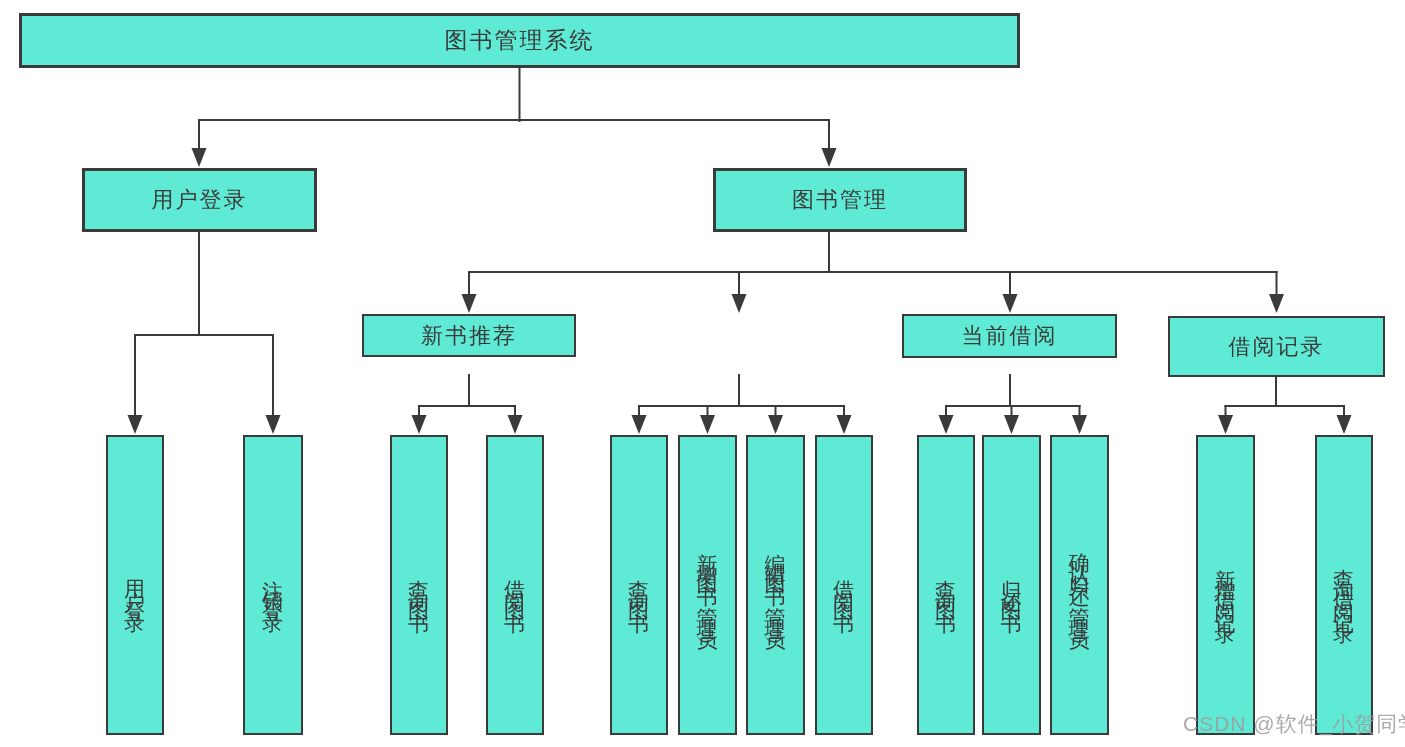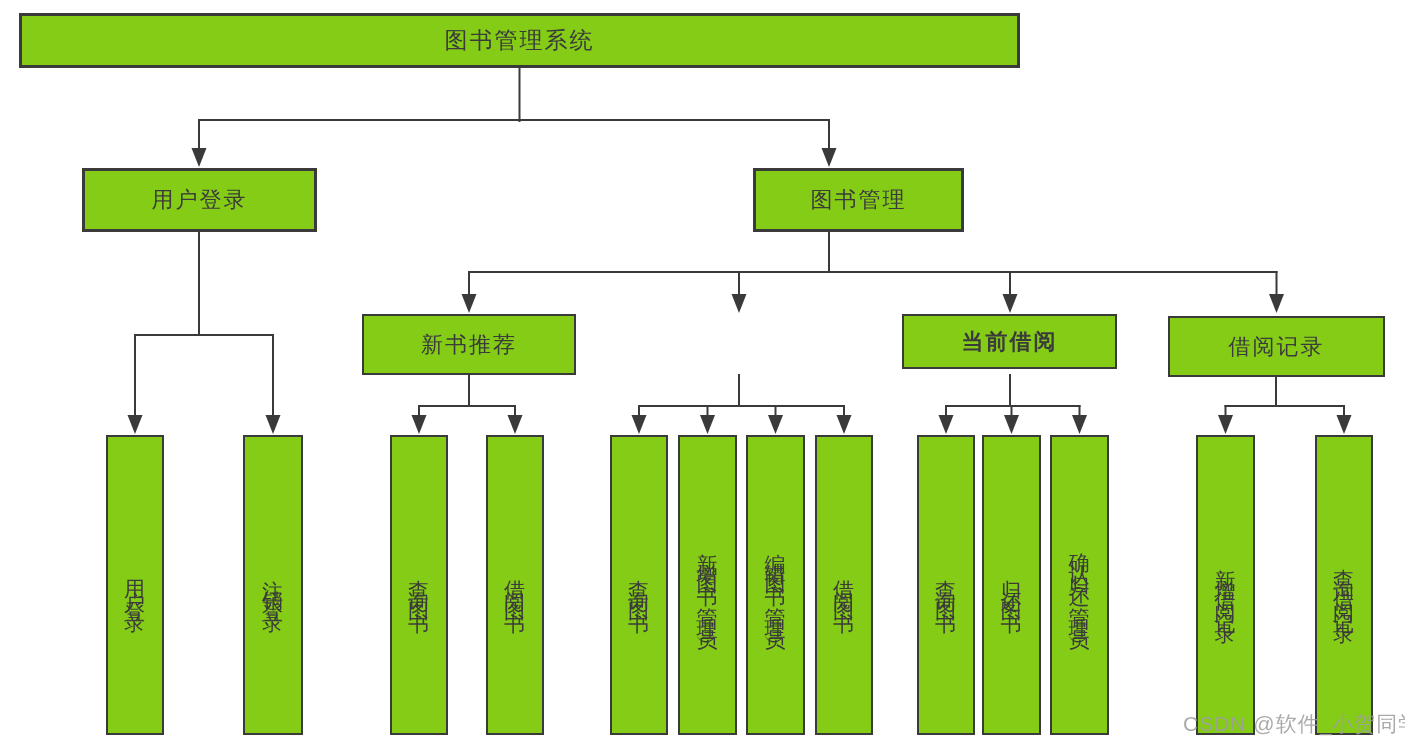--- a/index.html
+++ b/index.html
@@ -12,21 +12,21 @@
     overflow: hidden;
   }
   #connectors {
     position: absolute;
     left: 0; top: 0;
     width: 1405px; height: 747px;
     pointer-events: none;
   }
   .node {
     position: absolute;
-    background: #84cc16;
+    background: #5eead4;
     border: 2px solid #3a3a3a;
     box-sizing: border-box;
     display: flex;
     align-items: center;
     justify-content: center;
     color: #3b3b3b;
     z-index: 2;
   }
   .node.h { 
     font-size: 22px;
@@ -111,24 +111,24 @@
       <polygon points="1072,415 1087,415 1079.5,434" fill="#3a3a3a"></polygon>
       <line x1="1225.5" y1="406" x2="1225.5" y2="417" stroke="#3a3a3a" stroke-width="2" stroke-linecap="square"></line>
       <polygon points="1218,415 1233,415 1225.5,434" fill="#3a3a3a"></polygon>
       <line x1="1344" y1="406" x2="1344" y2="417" stroke="#3a3a3a" stroke-width="2" stroke-linecap="square"></line>
       <polygon points="1336.5,415 1351.5,415 1344,434" fill="#3a3a3a"></polygon>
     </svg>
 
   <div class="node h root" style="left:19px; top:13px; width:1001px; height:55px;">图书管理系统</div>
 
   <div class="node h lvl2" style="left:82px; top:168px; width:235px; height:64px;">用户登录</div>
-  <div class="node h lvl2" style="left:713px; top:168px; width:211px; height:64px;margin-left:40px;">图书管理</div>
+  <div class="node h lvl2" style="left:713px; top:168px; width:254px; height:64px;">图书管理</div>
 
-  <div class="node h" style="left:362px; top:314px; width:214px; height:61px;">新书推荐</div>
-  <div class="node h" style="left:902px; top:314px; width:215px; height:55px;font-weight:bold;">当前借阅</div>
+  <div class="node h" style="left:362px; top:314px; width:214px; height:43px;">新书推荐</div>
+  <div class="node h" style="left:902px; top:314px; width:215px; height:44px;">当前借阅</div>
   <div class="node h" style="left:1168px; top:316px; width:217px; height:61px;">借阅记录</div>
 
   <div class="node leaf" style="left:106px; top:435px; width:58px; height:300px;">
     <span class="vtext">用户登录</span>
   </div>
   <div class="node leaf" style="left:243px; top:435px; width:60px; height:300px;">
     <span class="vtext">注销登录</span>
   </div>
 
   <div class="node leaf" style="left:390px; top:435px; width:58px; height:300px;">

